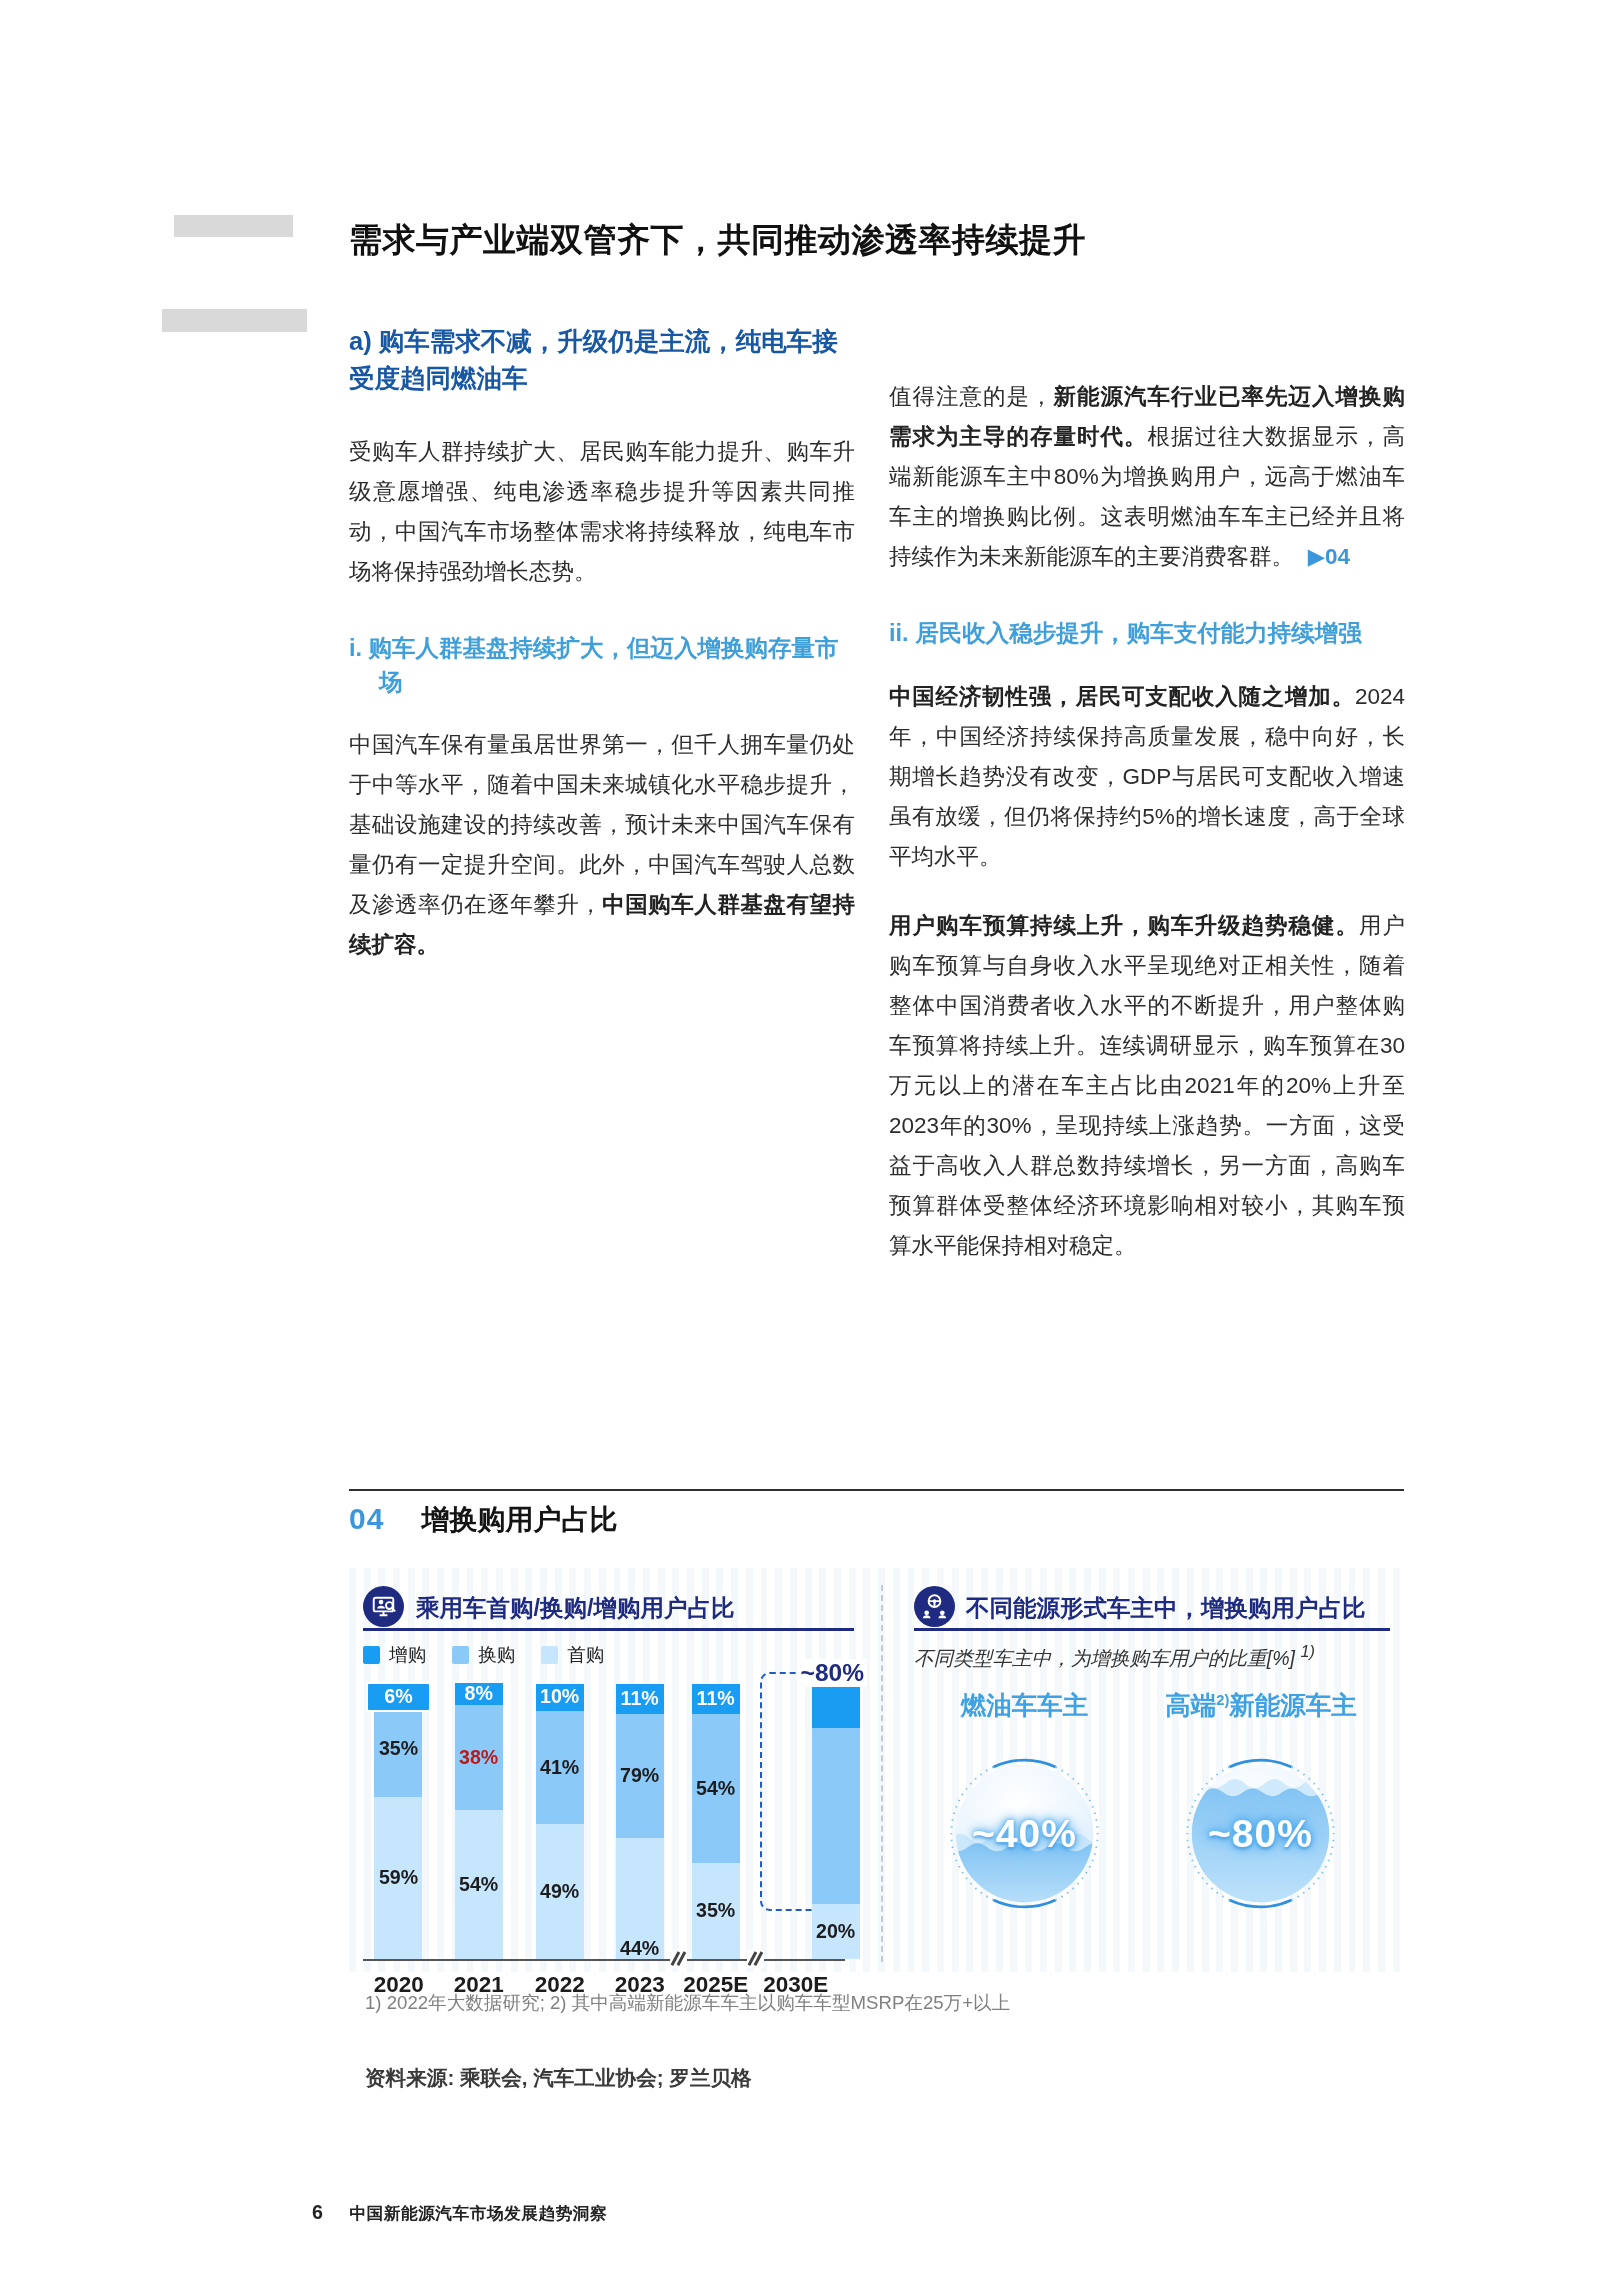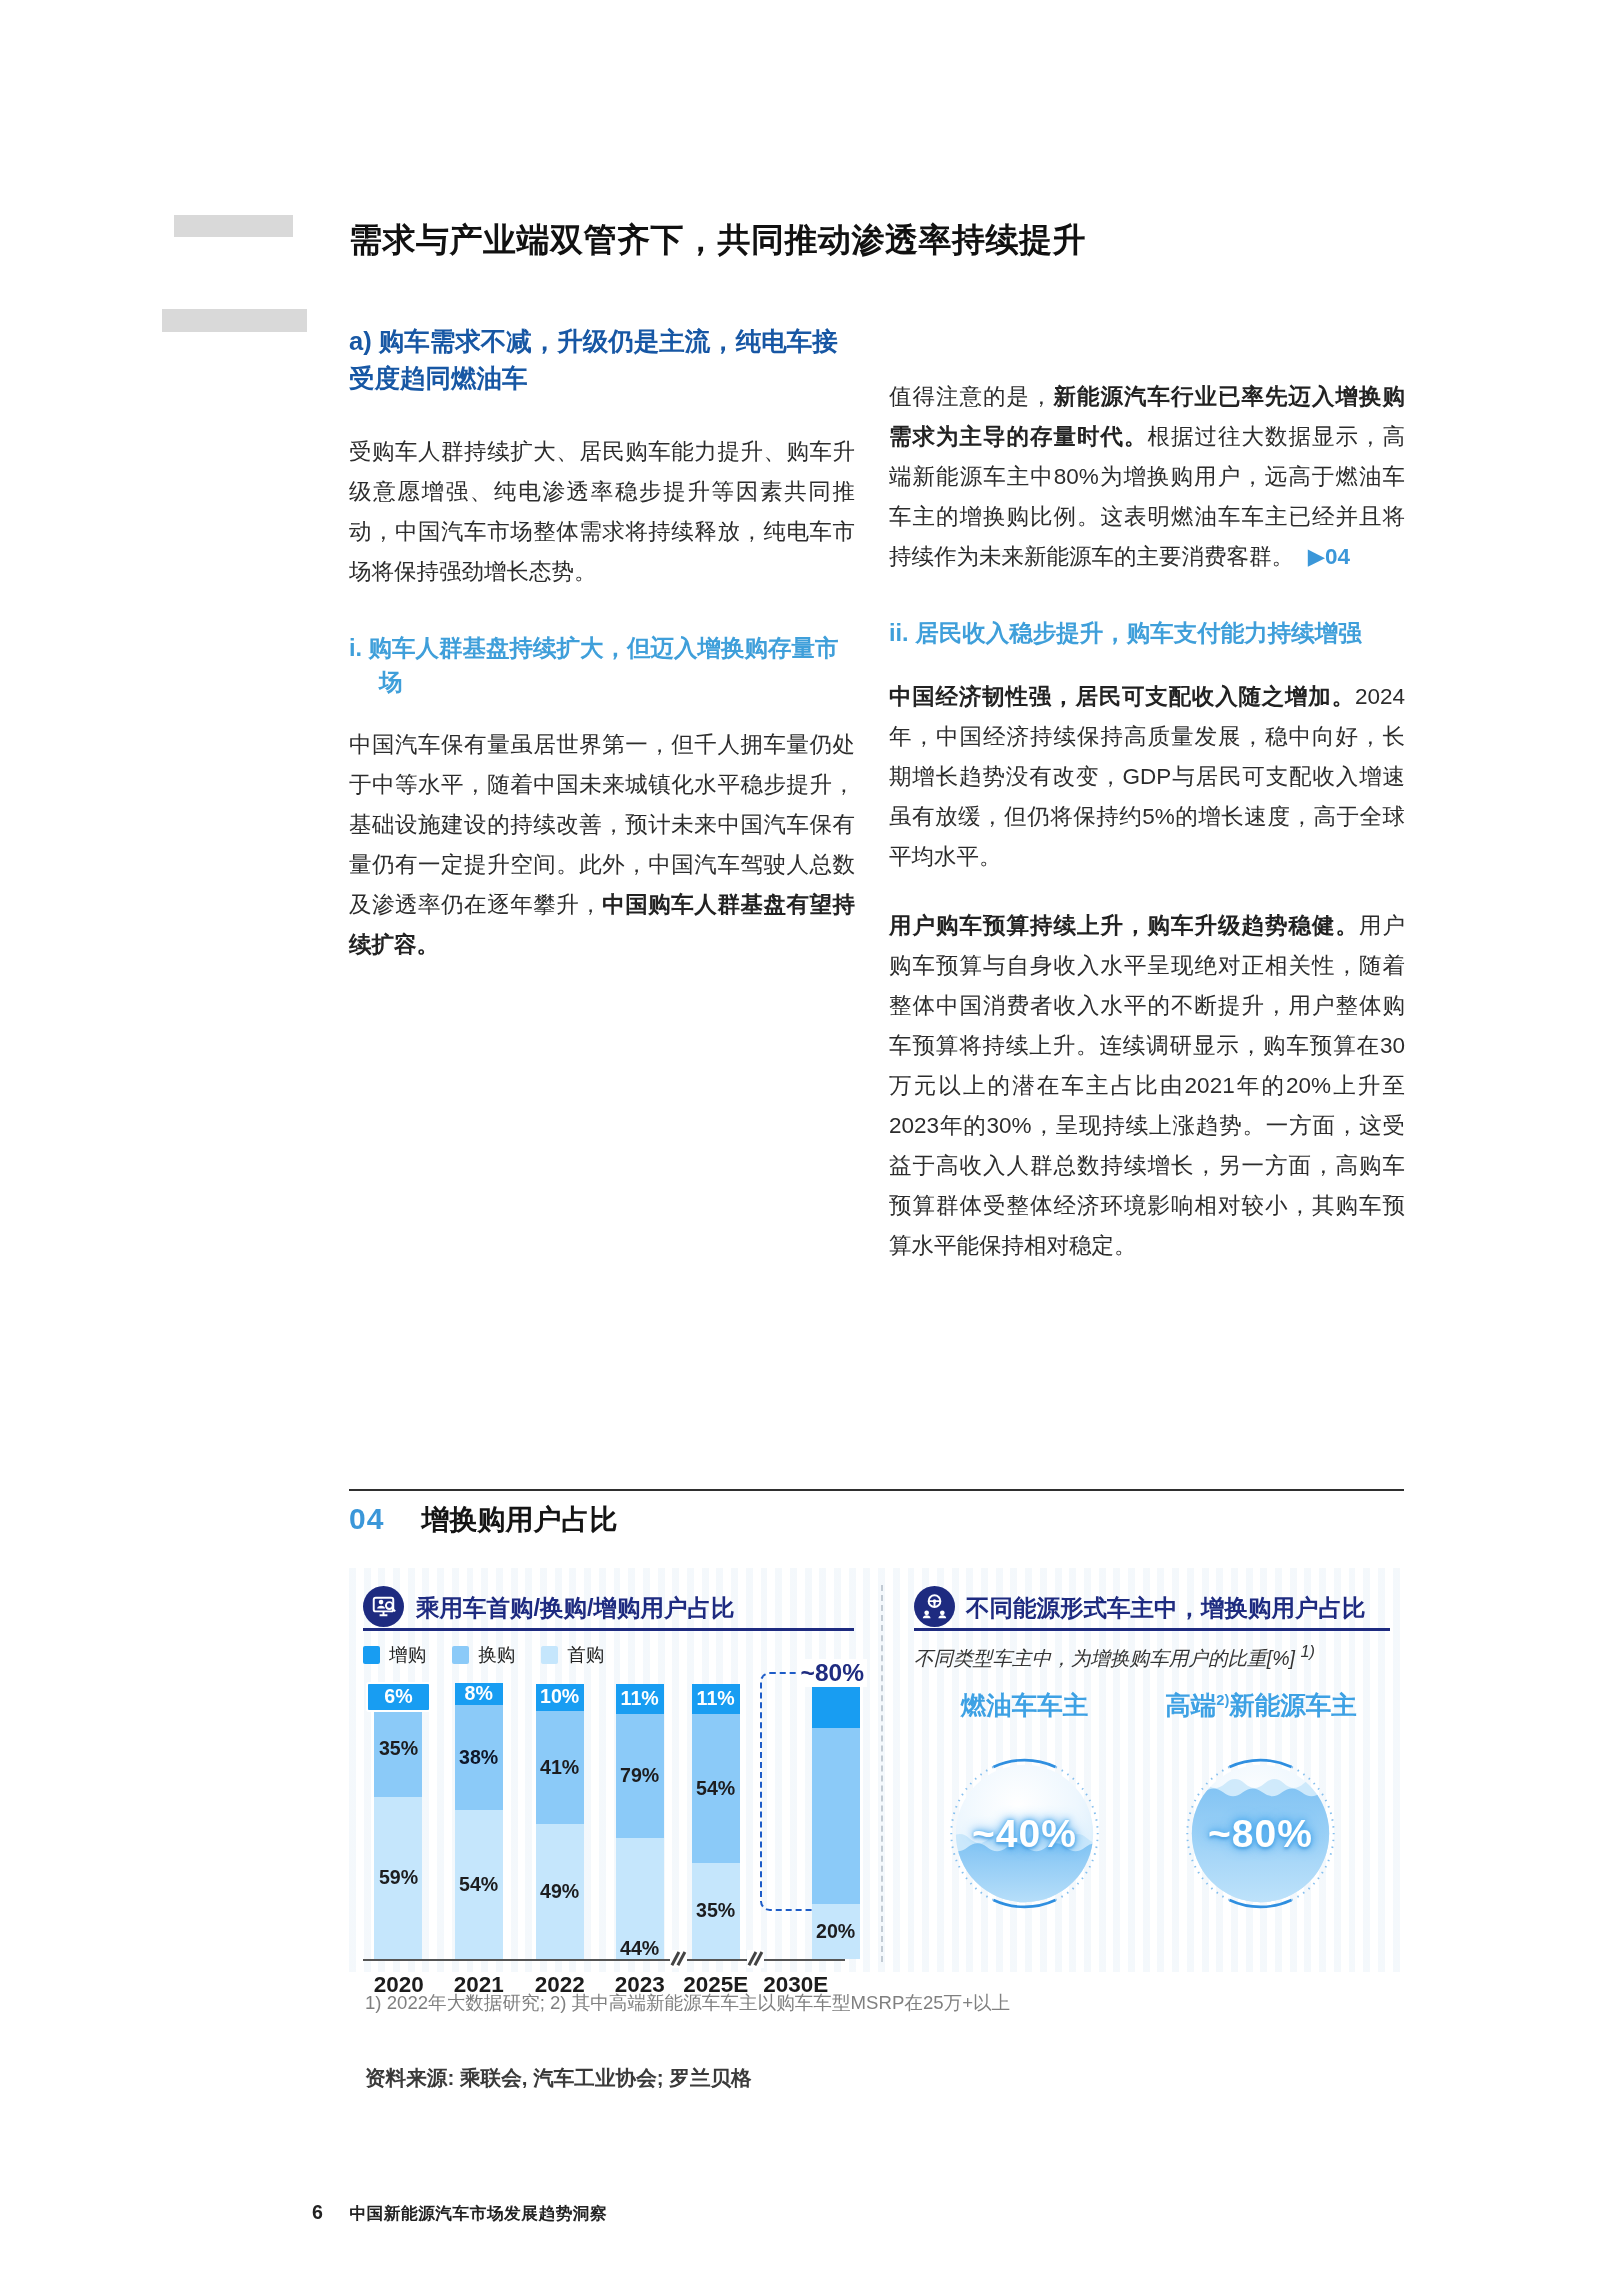--- a/index.html
+++ b/index.html
@@ -153,21 +153,21 @@
           <div class="bar-seg" style="height: 16.5px; background: rgb(24, 157, 242);">
             <div class="seg-label seg-label--tag" style="color: rgb(255, 255, 255); background: rgb(24, 157, 242);">6%</div>
           </div>
         </div>
         <div class="year-label" style="left: 36px;">2020</div>
         <div class="bar-col" style="left: 92px;">
           <div class="bar-seg" style="height: 149px; background: rgb(197, 230, 252);">
             <div class="seg-label" style="color: rgb(29, 29, 31);">54%</div>
           </div>
           <div class="bar-seg" style="height: 105px; background: rgb(139, 202, 248);">
-            <div class="seg-label" style="color: #0f172a;">38%</div>
+            <div class="seg-label" style="color: #b91c1c;">38%</div>
           </div>
           <div class="bar-seg" style="height: 22px; background: rgb(24, 157, 242);">
             <div class="seg-label" style="color: rgb(255, 255, 255);">8%</div>
           </div>
         </div>
         <div class="year-label" style="left: 116px;">2021</div>
         <div class="bar-col" style="left: 173px;">
           <div class="bar-seg" style="height: 135px; background: rgb(197, 230, 252);">
             <div class="seg-label" style="color: rgb(29, 29, 31);">49%</div>
           </div>

